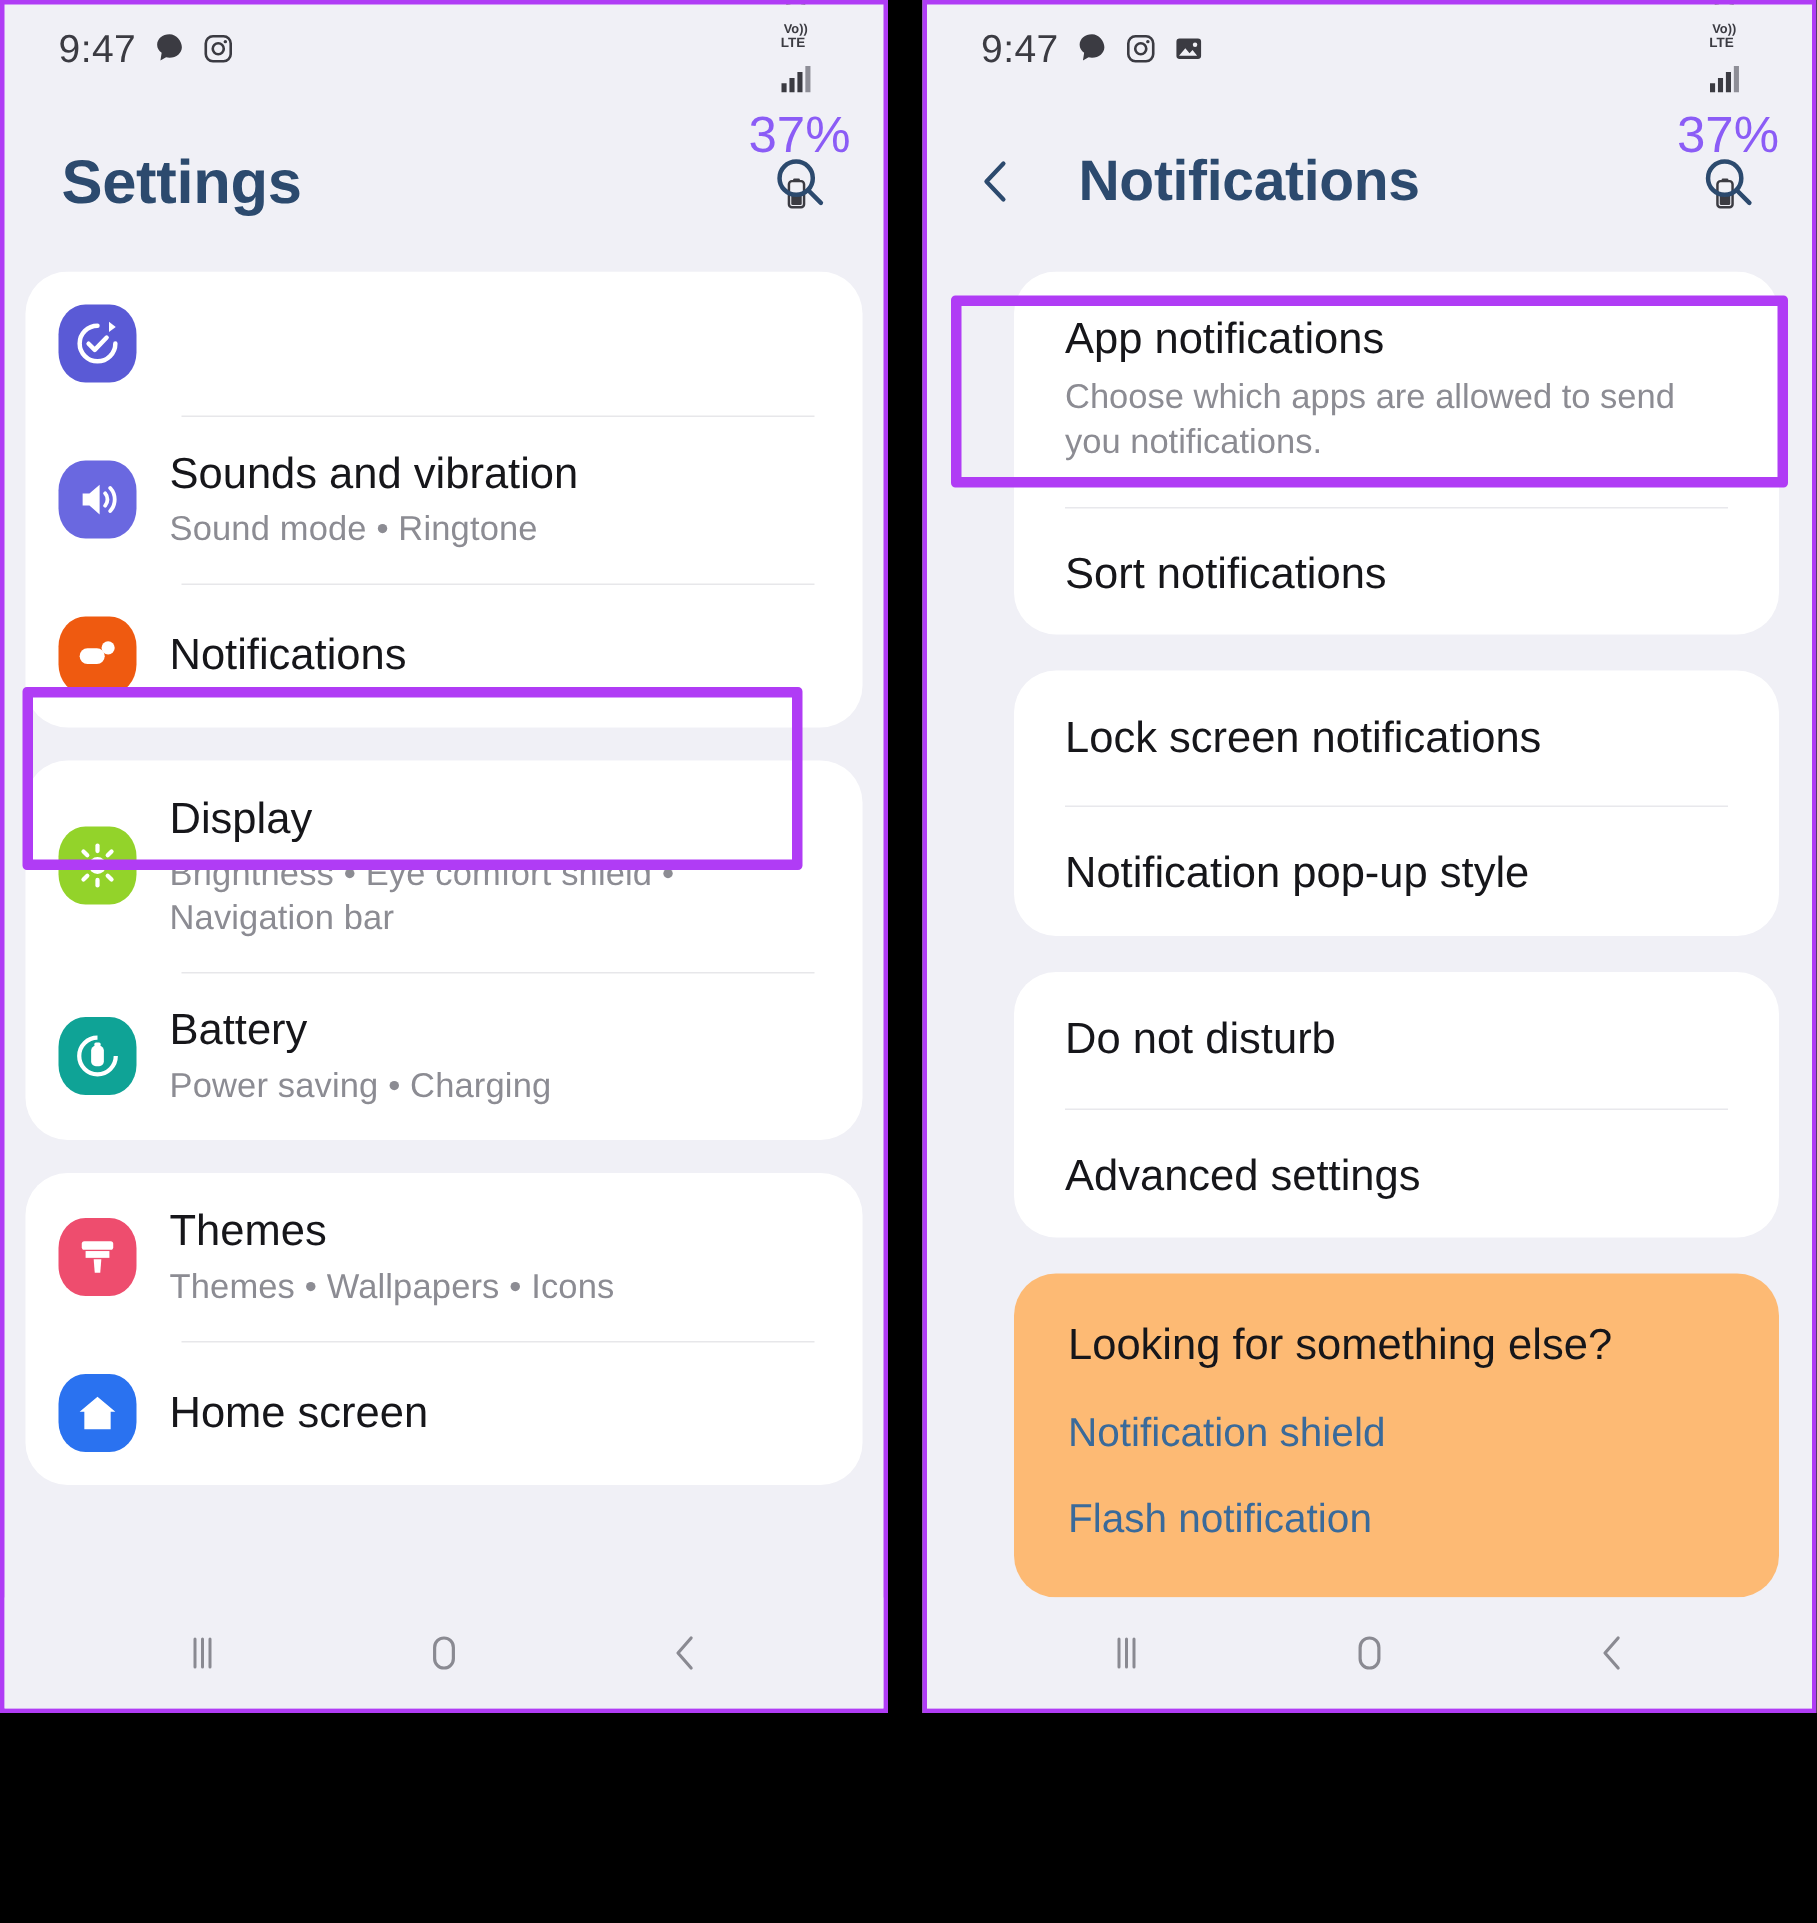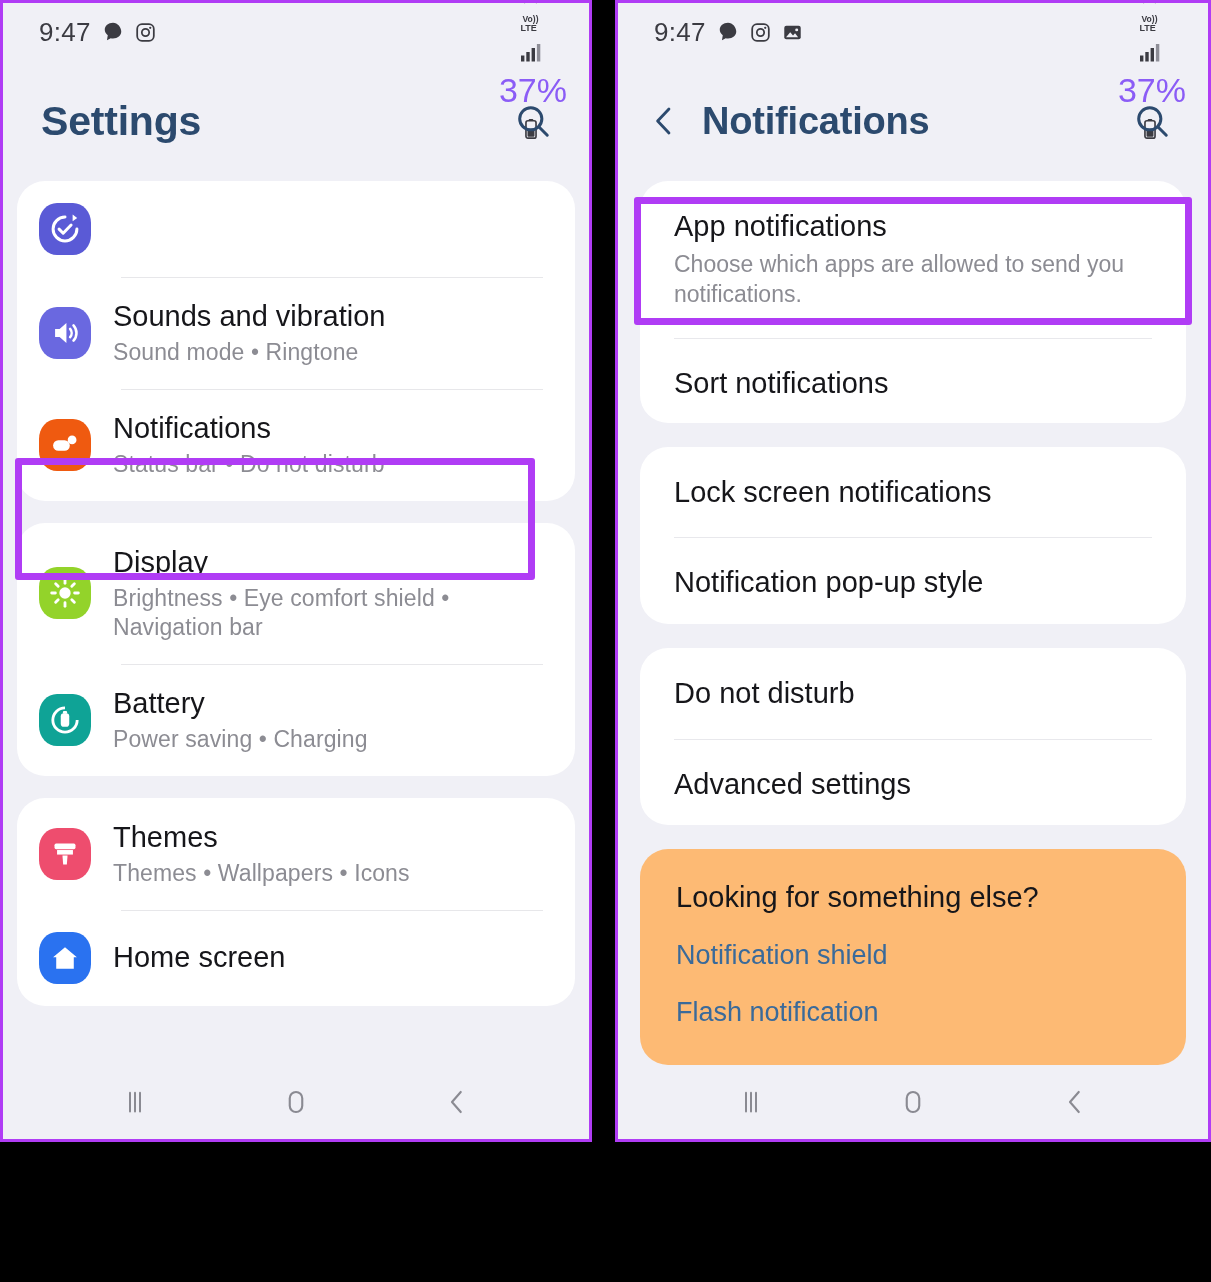--- a/index.html
+++ b/index.html
@@ -46,21 +46,21 @@
   .sb-time { font-size: 26px; letter-spacing: .3px; color: #3b3b42; }
   .sb-ico { display: inline-flex; align-items: center; justify-content: center; }
   .sb-pct { font-size: 34px; color: #8b5cf6; margin-left: 4px; }
 
   
   .appbar {
     flex: 0 0 120px;
     display: flex;
     align-items: center;
     padding: 0 30px 0 38px;
-    gap: 18px;
+    gap: 35px;
   }
   .appbar.right-bar { padding-left: 26px; }
   .app-title {
     font-size: 41px;
     font-weight: bold;
     color: #2c4a6e;
     letter-spacing: -0.2px;
     flex: 1;
   }
   .app-title.sm { font-size: 38px; }
@@ -69,21 +69,21 @@
 
   
   .content {
     flex: 1 1 auto;
     overflow: hidden;
     padding: 0 14px;
     display: flex;
     flex-direction: column;
     gap: 22px;
   }
-  .content.right-content { padding: 0 22px; gap: 24px; }
+  .content.right-content { padding: 0 22px; gap: 24px; margin-left: 36px; }
 
   .card {
     background: #ffffff;
     border-radius: 28px;
     overflow: hidden;
   }
   .card.info {
     background: #fdba74;
     padding: 32px 36px 40px 36px;
   }
@@ -262,21 +262,20 @@
 
         <div class="row">
           <div class="sicon" style="background:#ef5a10">
             <svg width="34" height="34" viewBox="0 0 24 24">
               <rect x="3.6" y="8.6" width="11.8" height="7.4" rx="3.7" fill="#fff"></rect>
               <circle cx="17" cy="8.4" r="3.1" fill="#fff"></circle>
             </svg>
           </div>
           <div class="row-texts">
             <div class="row-title">Notifications</div>
-            <div class="row-sub">Status bar  •  Do not disturb</div>
           </div>
         </div>
       </div>
 
       <div class="card">
         <div class="row">
           <div class="sicon" style="background:#93d32a">
             <svg width="34" height="34" viewBox="0 0 24 24">
               <circle cx="12" cy="12" r="4" fill="#fff"></circle>
               <g stroke="#fff" stroke-width="2" stroke-linecap="round">

